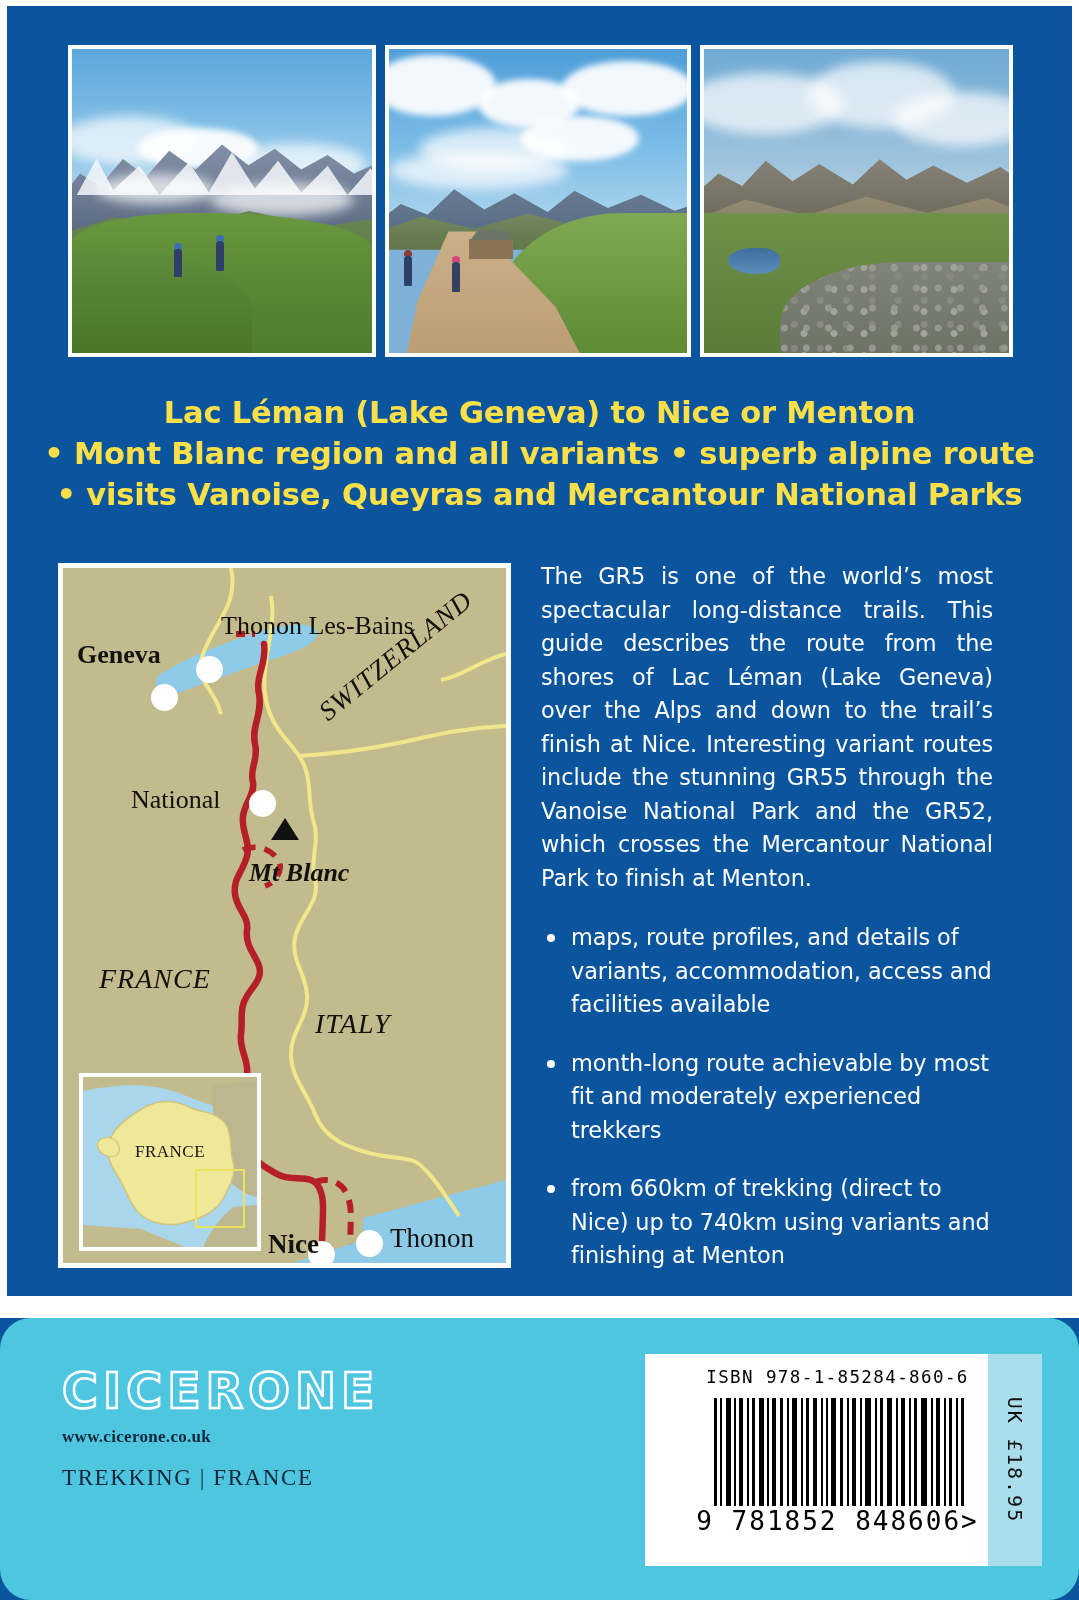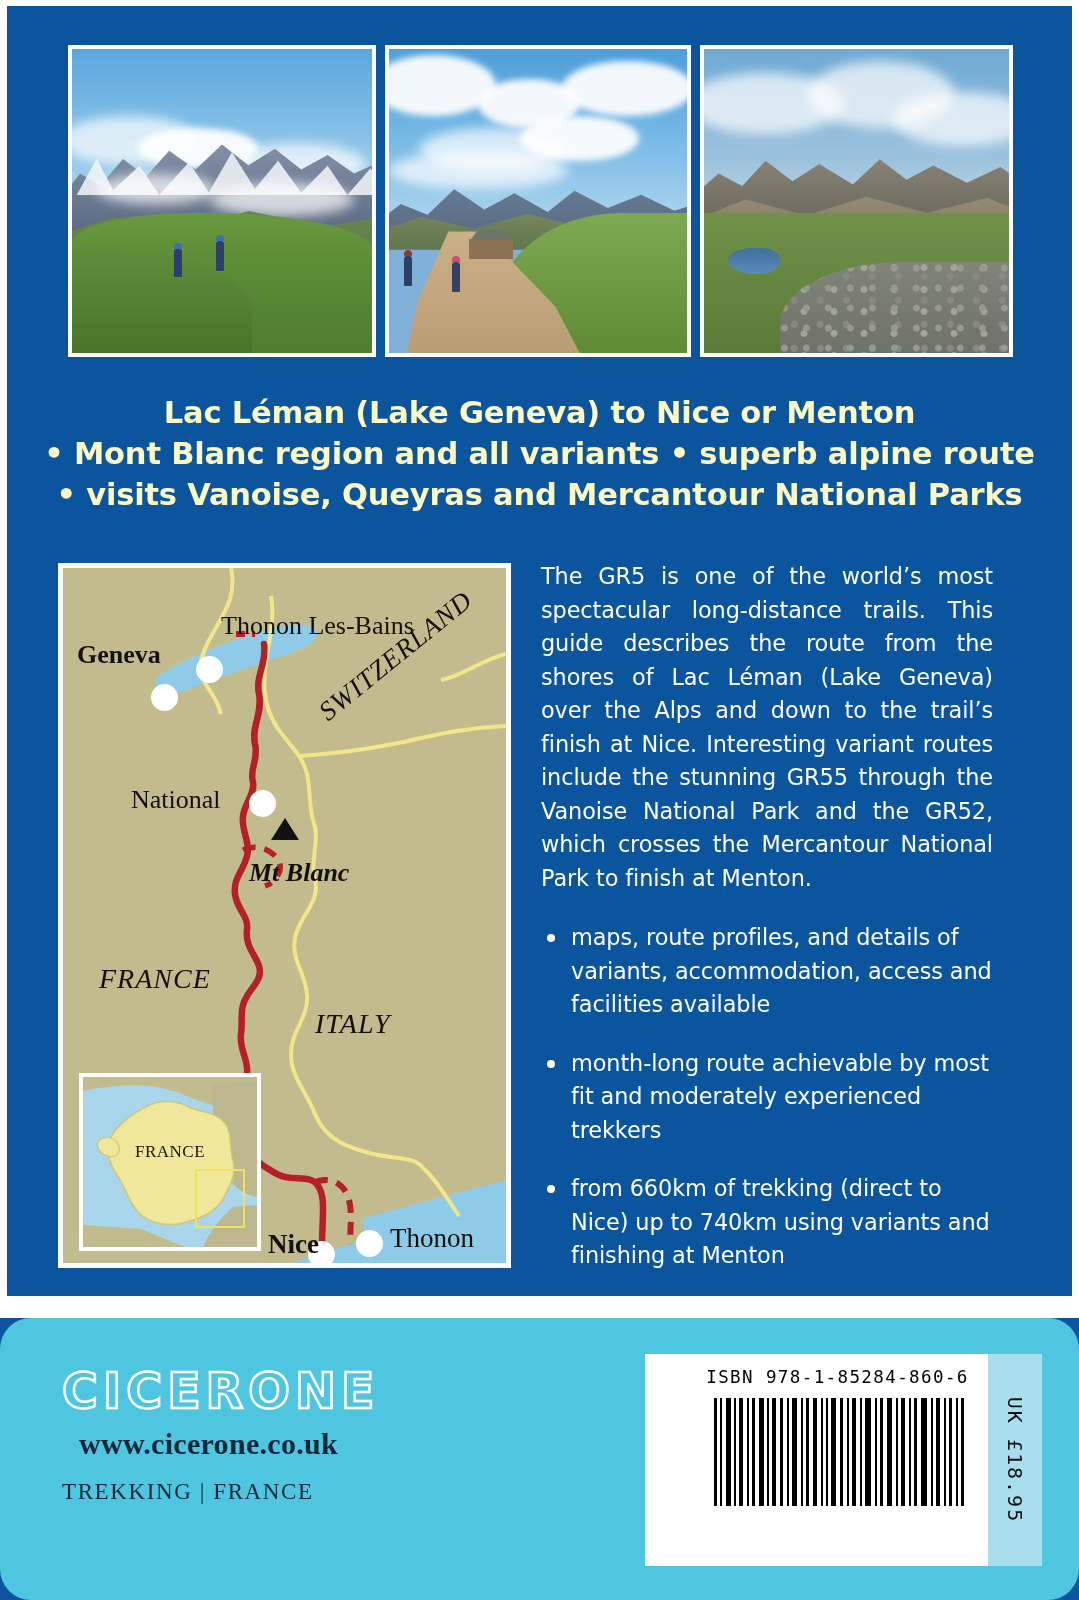--- a/index.html
+++ b/index.html
@@ -222,21 +222,21 @@
     opacity: .95;
   }
 
   
   #headline {
     position: absolute;
     left: 0;
     top: 392px;
     width: 1079px;
     text-align: center;
-    color: #fef9c3;
+    color: #fde047;
     font-family: "DejaVu Sans", sans-serif;
     font-weight: bold;
     font-size: 30.5px;
     line-height: 41px;
     letter-spacing: -0.2px;
   }
   #headline .hl-line { display: block; white-space: nowrap; }
 
   
   #map-panel {
@@ -382,23 +382,23 @@
     letter-spacing: 5px;
     color: #4ec6e0;
     -webkit-text-stroke: 2.5px #ffffff;
     text-shadow: 0 0 0 #ffffff;
     margin: 0 0 10px 0;
     line-height: 1.05;
   }
   #site {
     font-family: "Liberation Serif", serif;
     font-weight: bold;
-    font-size: 30px;
+    font-size: 17px;
     color: #12263a;
-    margin: 0 0 18px 17px;
+    margin: 0 0 18px 0;
     letter-spacing: 0.3px;
   }
   #category {
     font-family: "Liberation Serif", serif;
     font-size: 23px;
     color: #12263a;
     letter-spacing: 1.6px;
     margin: 0;
   }
 
@@ -701,20 +701,21 @@
           <span style="left:195px;width:2px;"></span>
           <span style="left:200px;width:3px;"></span>
           <span style="left:207px;width:6px;"></span>
           <span style="left:217px;width:2px;"></span>
           <span style="left:222px;width:4px;"></span>
           <span style="left:230px;width:2px;"></span>
           <span style="left:235px;width:3px;"></span>
           <span style="left:242px;width:2px;"></span>
           <span style="left:247px;width:3px;"></span>
         </div>
+        <div id="barcode-digits">9 781852 848606&gt;</div>
       </div>
       <div id="price-panel">
         <span id="price-text">UK £18.95</span>
       </div>
     </div>
 
   </div>
 
 </div>
 

